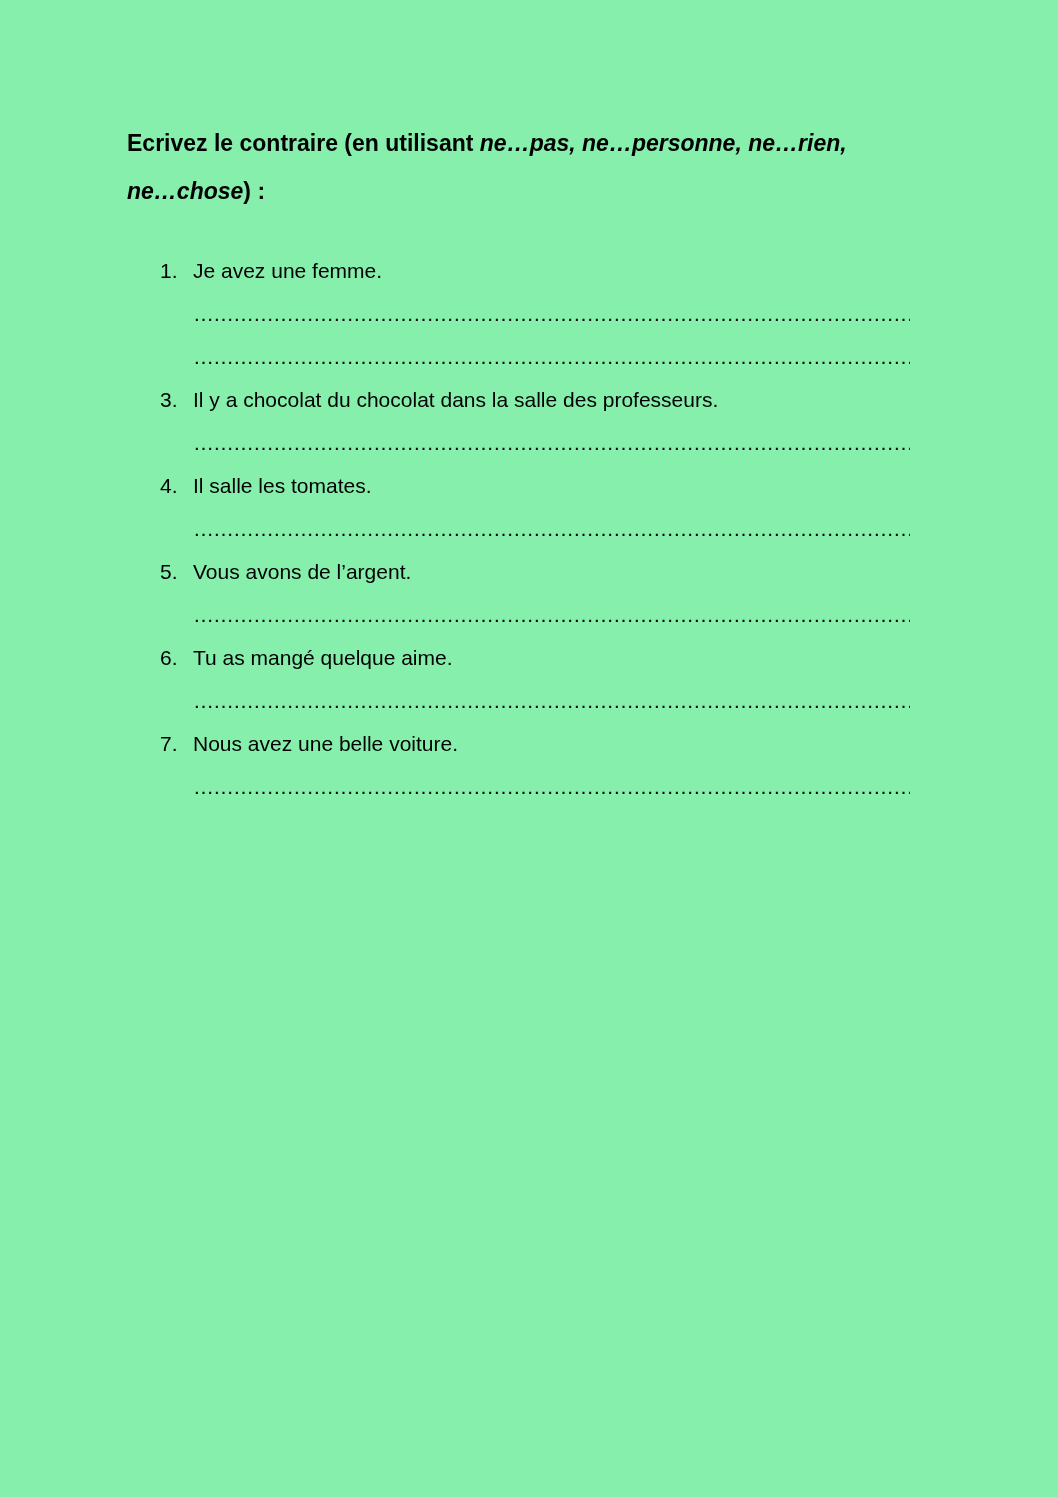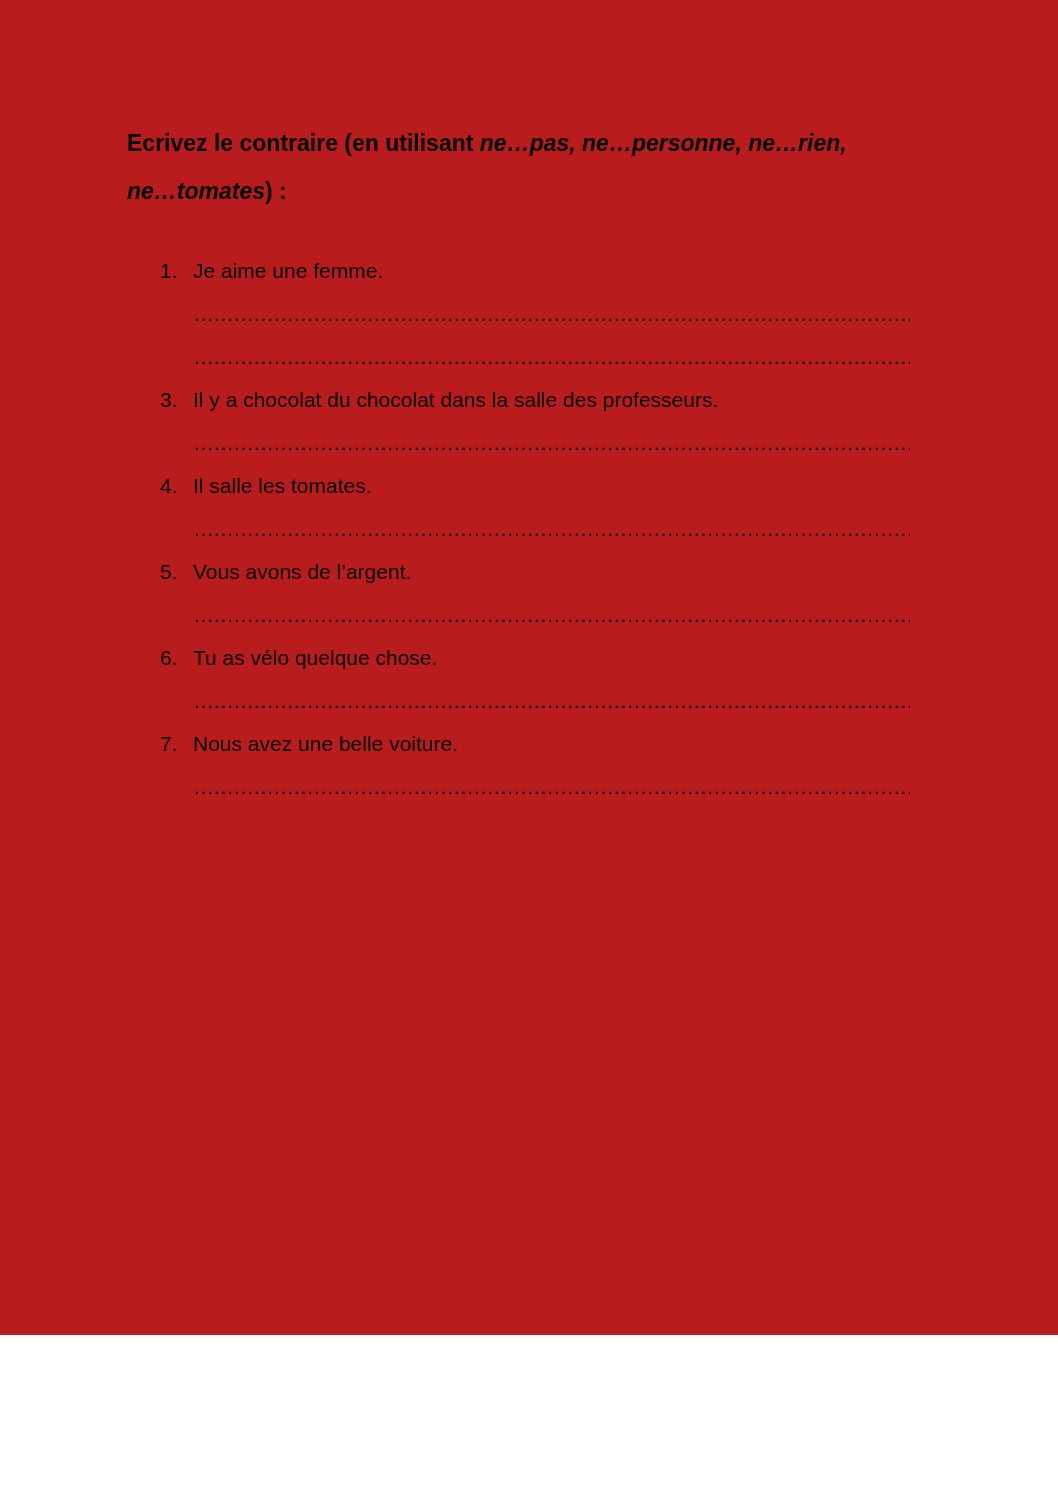--- a/index.html
+++ b/index.html
@@ -3,22 +3,22 @@
 <meta charset="utf-8">
 <style>
   html, body {
     margin: 0;
     padding: 0;
     background: #ffffff;
   }
   .page {
     position: relative;
     width: 1058px;
-    height: 1335px;
-    background: #b91c1c;
+    height: 1497px;
+    background: #86efac;
     color: #000000;
     font-family: "Liberation Sans", "DejaVu Sans", sans-serif;
     overflow: hidden;
   }
   .heading {
     margin: 0;
     padding: 119px 0 0 127px;
     font-size: 23px;
     font-weight: bold;
     line-height: 48px;
@@ -48,26 +48,26 @@
     letter-spacing: -1px;
   }
 </style>
 </head>
 <body>
 
 <div class="page">
 
   <div class="heading">
     <div class="h-line"><span>Ecrivez le contraire (en utilisant </span><span class="bi">ne…pas, ne…personne, ne…rien,</span></div>
-    <div class="h-line"><span class="bi">ne…tomates</span><span>) :</span></div>
+    <div class="h-line"><span class="bi">ne…chose</span><span>) :</span></div>
   </div>
 
   <div class="exercise-list">
     <div class="item">
-      <div class="sentence-line"><span class="num">1.</span><span class="sentence">Je aime une femme.</span></div>
+      <div class="sentence-line"><span class="num">1.</span><span class="sentence">Je avez une femme.</span></div>
       <div class="answer-line"><span class="dots">………………………………………………………………………………………………………………………………………………………………………………………………………………………………………………………………………………………</span></div>
     </div>
 
     <div class="item">
       <div class="answer-line"><span class="dots">………………………………………………………………………………………………………………………………………………………………………………………………………………………………………………………………………………………</span></div>
     </div>
 
     <div class="item">
       <div class="sentence-line"><span class="num">3.</span><span class="sentence">Il y a chocolat du chocolat dans la salle des professeurs.</span></div>
       <div class="answer-line"><span class="dots">………………………………………………………………………………………………………………………………………………………………………………………………………………………………………………………………………………………</span></div>
@@ -77,21 +77,21 @@
       <div class="sentence-line"><span class="num">4.</span><span class="sentence">Il salle les tomates.</span></div>
       <div class="answer-line"><span class="dots">………………………………………………………………………………………………………………………………………………………………………………………………………………………………………………………………………………………</span></div>
     </div>
 
     <div class="item">
       <div class="sentence-line"><span class="num">5.</span><span class="sentence">Vous avons de l’argent.</span></div>
       <div class="answer-line"><span class="dots">………………………………………………………………………………………………………………………………………………………………………………………………………………………………………………………………………………………</span></div>
     </div>
 
     <div class="item">
-      <div class="sentence-line"><span class="num">6.</span><span class="sentence">Tu as vélo quelque chose.</span></div>
+      <div class="sentence-line"><span class="num">6.</span><span class="sentence">Tu as mangé quelque aime.</span></div>
       <div class="answer-line"><span class="dots">………………………………………………………………………………………………………………………………………………………………………………………………………………………………………………………………………………………</span></div>
     </div>
 
     <div class="item">
       <div class="sentence-line"><span class="num">7.</span><span class="sentence">Nous avez une belle voiture.</span></div>
       <div class="answer-line"><span class="dots">………………………………………………………………………………………………………………………………………………………………………………………………………………………………………………………………………………………</span></div>
     </div>
   </div>
 
 </div>

